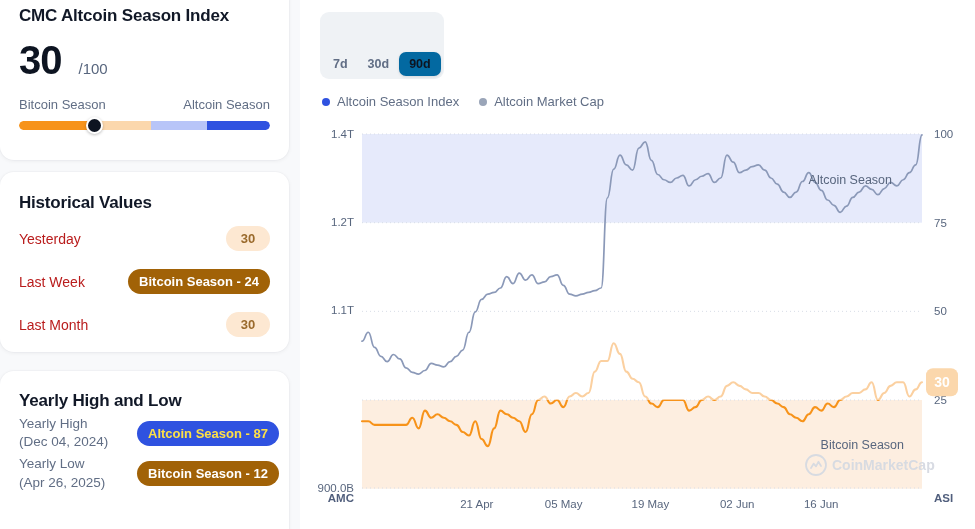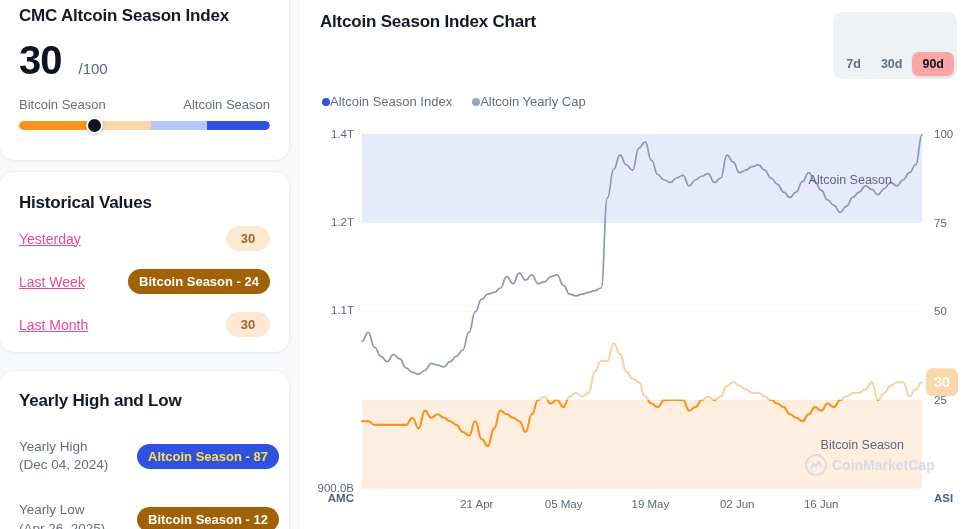--- a/index.html
+++ b/index.html
@@ -50,48 +50,48 @@
   .slider-knob {
     position: absolute; top: -4px; left: 0; width: 17px; height: 17px;
     border-radius: 50%; background: #0d1421; border: 2.5px solid #ffffff;
     box-shadow: 0 1px 3px rgba(0,0,0,.25);
   }
 
   .hist-row {
     display: flex; align-items: center; justify-content: space-between;
     padding: 0 19px; height: 35px; margin-top: 8px;
   }
-  .hist-label { font-size: 14px; color: #ec4899; text-decoration: underline; }
+  .hist-label { font-size: 14px; color: #b91c1c; }
   .pill {
     display: inline-flex; align-items: center; justify-content: center;
     height: 25px; padding: 0 11px; border-radius: 13px;
     font-size: 13px; font-weight: 700; white-space: nowrap;
   }
   .pill-soft { background: #fde8d2; color: #9a6a2c; min-width: 44px; }
   .pill-orange { background: #a16207; color: #ffffff; }
   .pill-blue { background: #2f52e0; color: #fde047; text-align: right; }
 
-  .yl-row { display: flex; align-items: center; padding: 0 19px; margin-top: 27px; }
+  .yl-row { display: flex; align-items: center; padding: 0 19px; margin-top: 4px; }
   .yl-text { font-size: 13.5px; color: #616e85; line-height: 1.35; flex: 0 0 118px; }
   .yl-text .sub { display: block; }
 
   
   .main { flex: 1; position: relative; background: #ffffff; height: 529px; }
   .chart-header { display: flex; align-items: flex-start; justify-content: space-between; padding: 12px 18px 0 20px; }
   .chart-title { font-size: 17px; font-weight: 700; color: #111827; letter-spacing: -.2px; }
   .range-group { display: flex; background: #eff2f5; border-radius: 9px; padding: 3px; }
   .range-btn {
     font-size: 12.5px; font-weight: 700; color: #616e85;
     padding: 5px 10px; border-radius: 7px; background: transparent;
     border: none; cursor: pointer; font-family: inherit; margin-top: 37px;
   }
-  .range-btn.active { background: #fca5a5; color: #0d1421; box-shadow: 0 1px 3px rgba(18,24,40,.12); }
+  .range-btn.active { background: #0369a1; color: #0d1421; box-shadow: 0 1px 3px rgba(18,24,40,.12); }
 
   .legend { display: flex; gap: 20px; padding: 15px 0 0 22px; align-items: center; }
-  .legend-item { display: flex; align-items: center; font-size: 13px; color: #616e85; }
+  .legend-item { display: flex; align-items: center; gap: 7px; font-size: 13px; color: #616e85; }
   .legend-dot { width: 8px; height: 8px; border-radius: 50%; display: inline-block; }
 
   .plot { position: absolute; left: 0; top: 88px; width: 675px; height: 441px; margin-top: 32px; }
   .plot svg { display: block; }
 
   .ax-label { font-size: 11.5px; fill: #58667e; font-family: "Liberation Sans", sans-serif; }
   .ax-label-b { font-size: 11.5px; font-weight: 700; fill: #515f7d; font-family: "Liberation Sans", sans-serif; }
   .annot { font-size: 12.5px; fill: #58667e; font-family: "Liberation Sans", sans-serif; }
   .wm { font-size: 14px; fill: #d6dae2; font-weight: 700; font-family: "Liberation Sans", sans-serif; }
 </style>
@@ -151,36 +151,35 @@
           <div class="yl-row">
             <div class="yl-text"><span>Yearly Low</span><span class="sub">(Apr 26, 2025)</span></div>
             <span class="pill pill-orange">Bitcoin Season - 12</span>
           </div>
         </div>
     </div>
   </div>
 
   <div class="main">
     <div class="chart-header">
-      <div class="chart-title">Altcoin Season Index Chart</div>
       <div class="range-group" id="range-group">
           <button class="range-btn">7d</button>
           <button class="range-btn">30d</button>
           <button class="range-btn active">90d</button>
         </div>
     </div>
 
     <div class="legend" id="legend">
         <div class="legend-item">
           <span class="legend-dot" style="background: rgb(47, 82, 224);"></span>
           <span>Altcoin Season Index</span>
         </div>
         <div class="legend-item">
           <span class="legend-dot" style="background: rgb(154, 165, 184);"></span>
-          <span>Altcoin Yearly Cap</span>
+          <span>Altcoin Market Cap</span>
         </div>
       </div>
 
     <div class="plot">
       <svg id="chart-svg" width="675" height="441" viewBox="0 0 675 441">
           <rect x="62" y="14" width="560" height="88.675" fill="#e6eafb"></rect>
           <rect x="62" y="280.02500000000003" width="560" height="88.67499999999995" fill="#fdeee0"></rect>
           <line x1="62" y1="14" x2="622" y2="14" stroke="#d8dde7" stroke-width="1" stroke-dasharray="1 3"></line>
           <line x1="62" y1="102.675" x2="622" y2="102.675" stroke="#d8dde7" stroke-width="1" stroke-dasharray="1 3"></line>
           <line x1="62" y1="191.35" x2="622" y2="191.35" stroke="#d8dde7" stroke-width="1" stroke-dasharray="1 3"></line>

